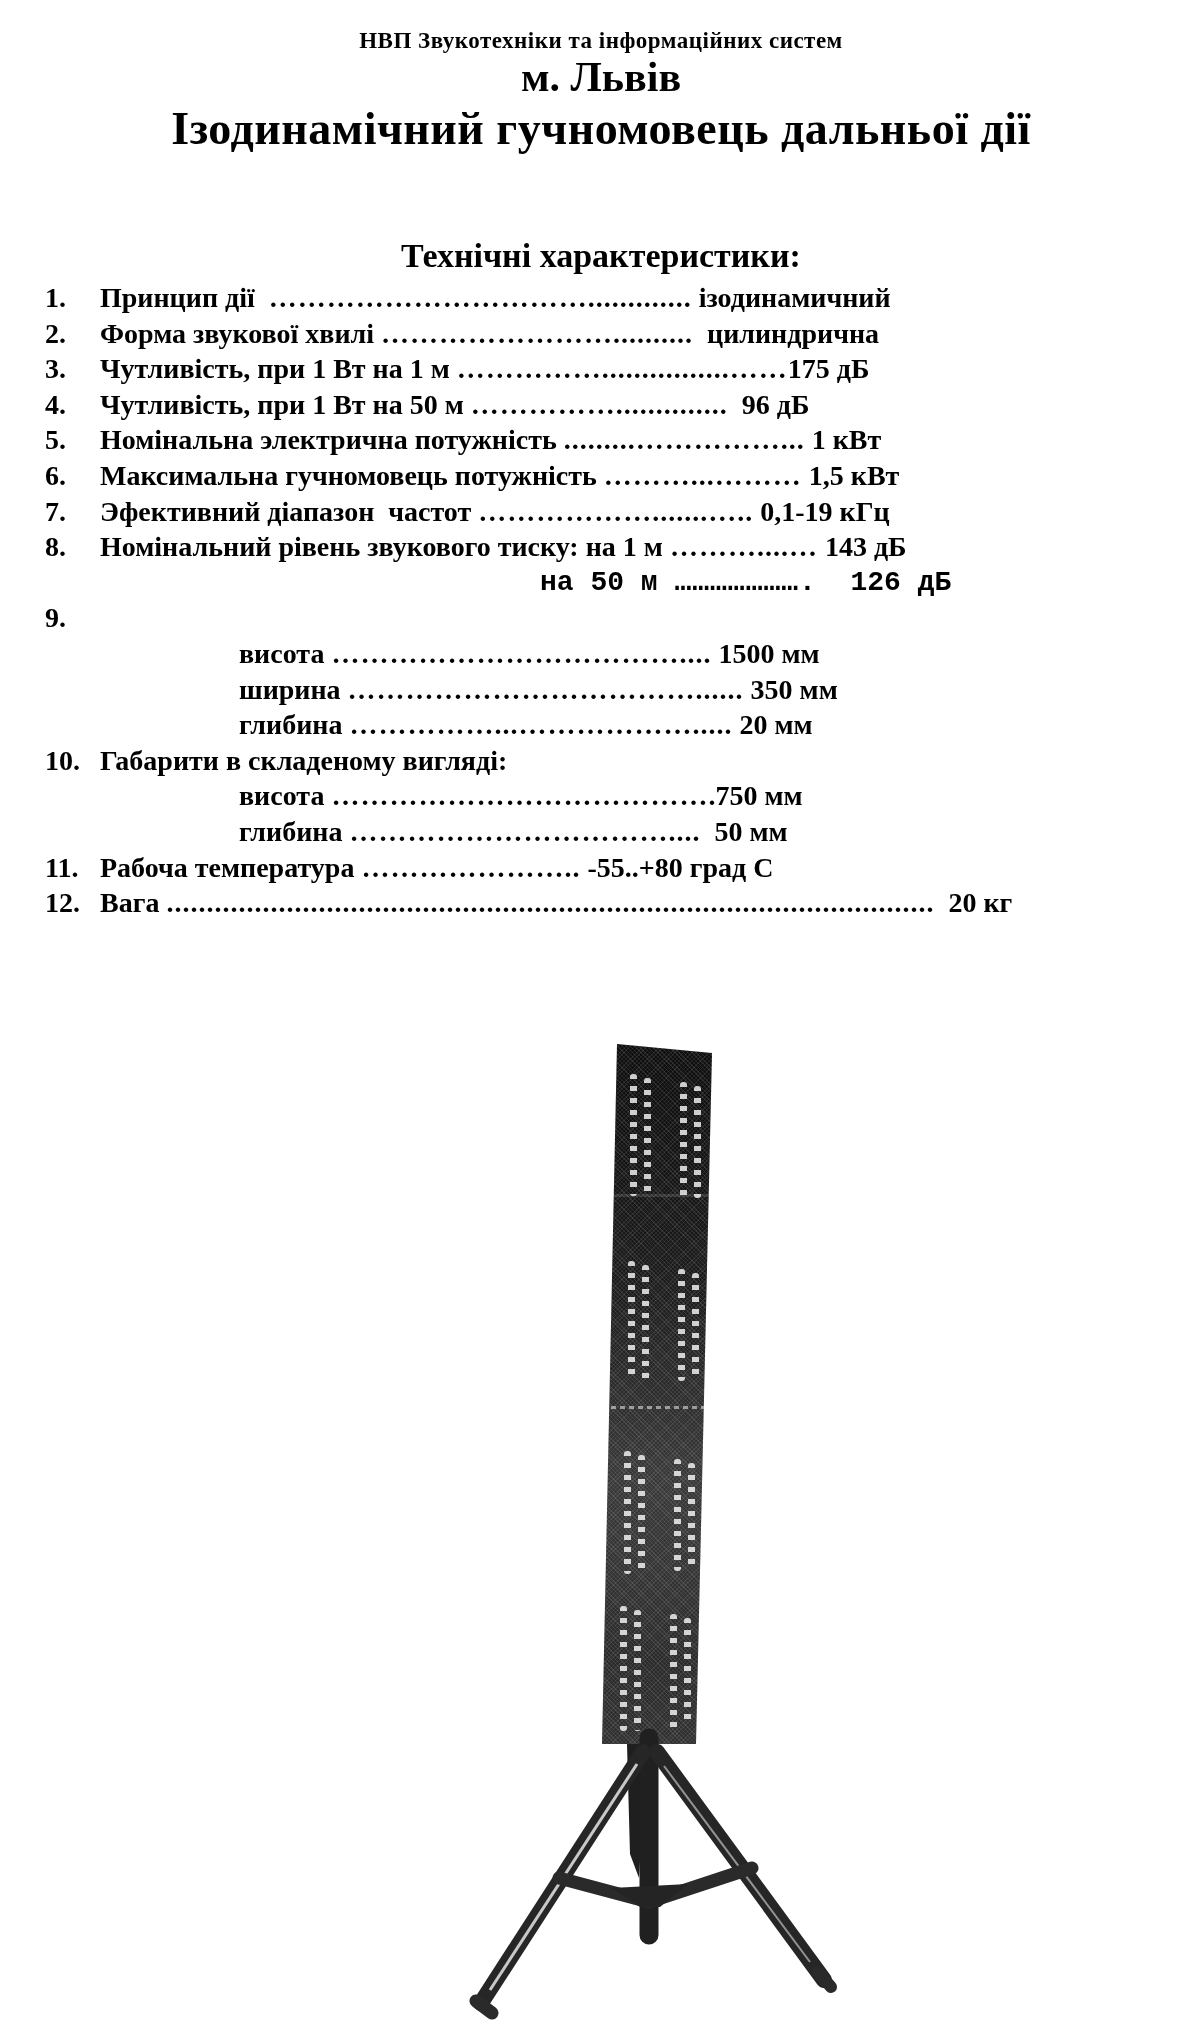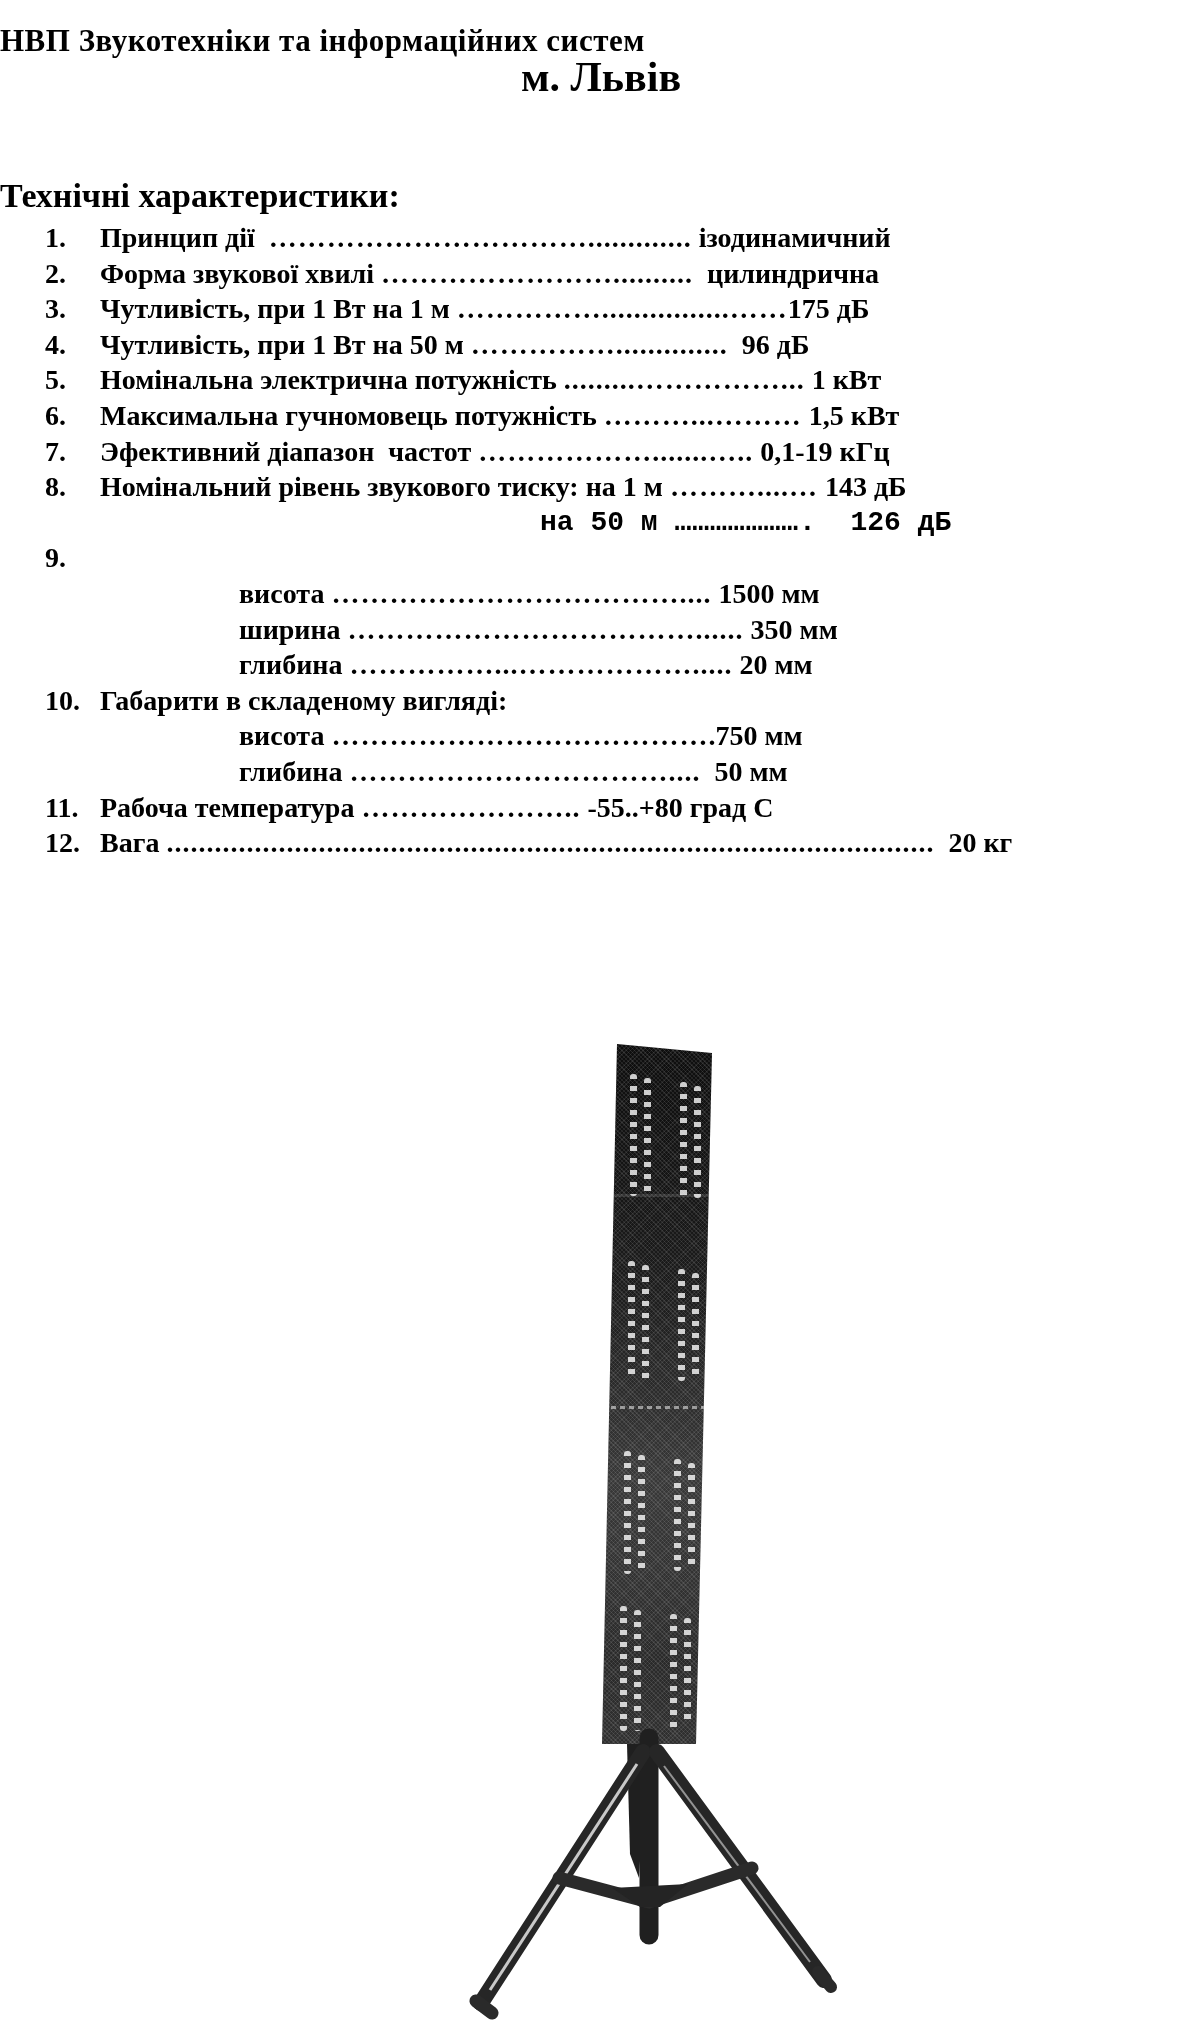--- a/index.html
+++ b/index.html
@@ -1,24 +1,24 @@
 <!DOCTYPE html>
 <html><head>
 <meta charset="utf-8">
 <style>
   html,body{margin:0;padding:0;}
   body{
     width:1202px;height:2020px;position:relative;overflow:hidden;
     background:#ffffff;color:#000;
     font-family:"Liberation Serif", serif;font-weight:bold;
   }
-  .org{ text-align:left;font-size:31px;line-height:37px;margin-top:22px;letter-spacing:.5px;}
+  .org{ text-align:center;font-size:23px;line-height:37px;margin-top:22px;letter-spacing:.5px;}
   .city{text-align:center;font-size:42px;line-height:37px;}
   .doc-title{text-align:center;font-size:46px;line-height:54px;margin:6px 0 0 0;letter-spacing:.5px;}
-  .specs-heading{text-align:left;font-size:34px;line-height:40px;margin:80px 0 0 0;}
+  .specs-heading{text-align:center;font-size:34px;line-height:40px;margin:80px 0 0 0;}
   .specs{margin-top:4px;padding-left:45px;}
   .row{display:flex;font-size:28px;line-height:35.6px;white-space:pre;}
   .row .num{flex:0 0 55px;white-space:pre;}
   .row .content{white-space:pre;}
   .row.sub  .content{padding-left:139px;}
   .row.cont .content{padding-left:440px;font-family:Liberation Mono, monospace;}
   .dots{letter-spacing:1px;}
 
   
   .figure{position:absolute;left:0;top:0;width:1202px;height:2020px;}
@@ -40,20 +40,21 @@
   .tripod{position:absolute;left:400px;top:1690px;}
 </style>
 </head>
 <body>
 
 <main class="page">
 
   <header>
     <div class="org">НВП Звукотехніки та інформаційних систем</div>
     <div class="city">м. Львів</div>
+    <h1 class="doc-title">Ізодинамічний гучномовець дальньої дії</h1>
   </header>
 
   <h2 class="specs-heading">Технічні характеристики:</h2>
 
   <section class="specs" id="specs-list">
       <div class="row item"><span class="num">1.</span><span class="content"><span>Принцип дії  </span><span class="dots">…………………………….............</span><span> ізодинамичний</span></span></div>
       <div class="row item"><span class="num">2.</span><span class="content"><span>Форма звукової хвилі </span><span class="dots">……………………..........</span><span>  цилиндрична</span></span></div>
       <div class="row item"><span class="num">3.</span><span class="content"><span>Чутливість, при 1 Вт на 1 м </span><span class="dots">……………................……</span><span>175 дБ</span></span></div>
       <div class="row item"><span class="num">4.</span><span class="content"><span>Чутливість, при 1 Вт на 50 м </span><span class="dots">……………..............</span><span>  96 дБ</span></span></div>
       <div class="row item"><span class="num">5.</span><span class="content"><span>Номінальна электрична потужність </span><span class="dots">.........……………...</span><span> 1 кВт</span></span></div>

